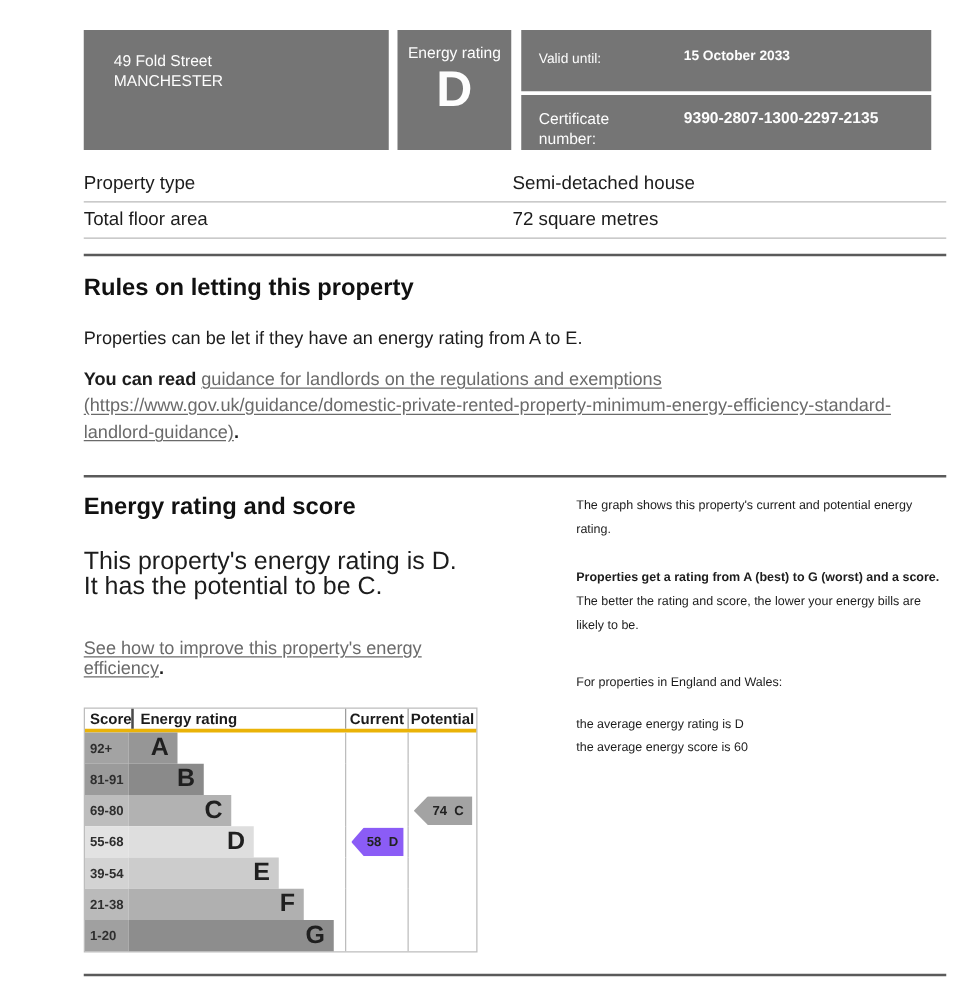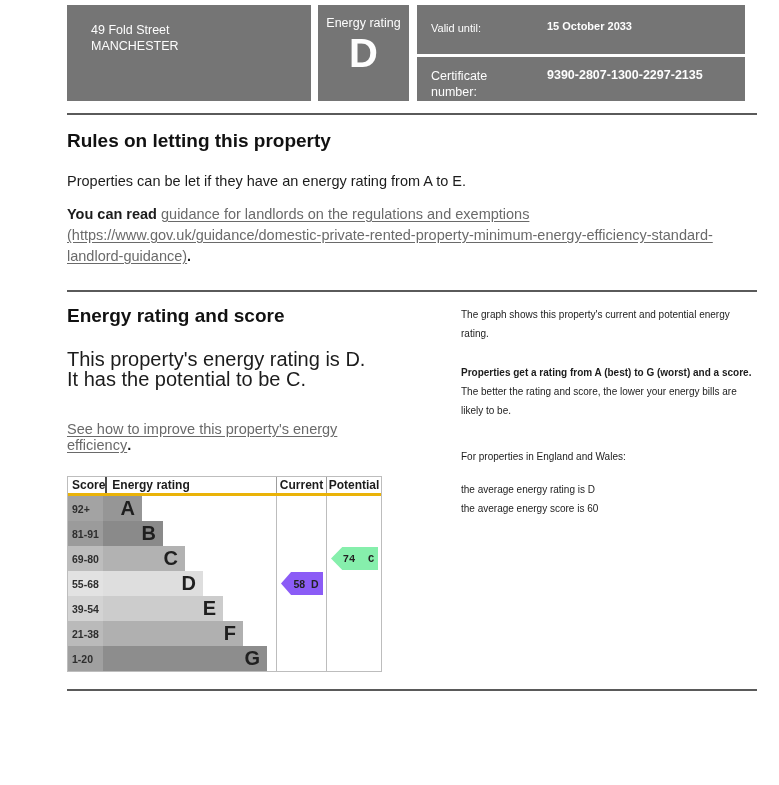--- a/index.html
+++ b/index.html
@@ -4,21 +4,21 @@
 <style>
   * { box-sizing: border-box; margin: 0; padding: 0; }
   html, body { background: #ffffff; }
   body {
     width: 779px; height: 785px;
     font-family: "Liberation Sans", sans-serif;
     color: #1c1c1c;
     position: relative;
     overflow: hidden;
   }
-  .page { position: absolute; left: 67px; top: 5px; width: 690px; }
+  .page { position: absolute; left: 67px; top: 24px; width: 690px; }
 
   
   .topbar { display: flex; height: 96px; width: 678px; }
   .gbox { background: #757575; color: #fdfdfd; }
   .address-box { width: 244px; padding: 17px 10px 0 24px; font-size: 12.5px; line-height: 16px; }
   .rating-box { width: 91px; text-align: center; padding-top: 11px; font-size: 12.5px; }
   .rating-box .big-letter { font-size: 40px; font-weight: bold; line-height: 44px; margin-top: 1px; }
   .right-stack { flex: 1; margin-left: 8px; display: flex; flex-direction: column; }
   .valid-box { flex: 1; display: flex; padding: 15px 0 0 14px; font-size: 11px; }
   .cert-box { flex: 1; display: flex; padding: 11px 0 0 14px; font-size: 12.5px; margin-top: 3px; }
@@ -94,20 +94,30 @@
         <div class="hlabel">Valid until:</div>
         <div class="hvalue">15 October 2033</div>
       </div>
       <div class="gbox cert-box">
         <div class="hlabel">Certificate number:</div>
         <div class="hvalue">9390-2807-1300-2297-2135</div>
       </div>
     </div>
   </div>
 
+  <div class="facts">
+    <div class="fact-row">
+      <div class="fact-label">Property type</div>
+      <div class="fact-value">Semi-detached house</div>
+    </div>
+    <div class="fact-row">
+      <div class="fact-label">Total floor area</div>
+      <div class="fact-value">72 square metres</div>
+    </div>
+  </div>
 
   <hr class="rule-heavy">
 
   <section class="rules">
     <h2>Rules on letting this property</h2>
     <p>Properties can be let if they have an energy rating from A to E.</p>
     <p class="link-para"><b>You can read </b><a class="doc-link">guidance for landlords on the regulations and exemptions (https://www.gov.uk/guidance/domestic-private-rented-property-minimum-energy-efficiency-standard-landlord-guidance)</a><b>.</b></p>
   </section>
 
   <hr class="rule-heavy heavy-2">
@@ -142,21 +152,21 @@
     <div class="cur-cell"></div>
     <div class="pot-cell"></div>
   </div>
             <div class="band-row">
     <div class="score-cell" style="background: rgb(189, 189, 189);">69-80</div>
     <div class="bar-area">
       <div class="band-bar" style="width: 82px; background: rgb(178, 178, 178);">C</div>
     </div>
     <div class="cur-cell"></div>
     <div class="pot-cell">
-                <div class="arrow" style="background: #86efac; font-family: Liberation Mono, monospace;">74&nbsp;&nbsp;C</div>
+                <div class="arrow" style="background: #a3a3a3;">74&nbsp;&nbsp;C</div>
               </div>
   </div>
             <div class="band-row">
     <div class="score-cell" style="background: rgb(226, 226, 226);">55-68</div>
     <div class="bar-area">
       <div class="band-bar" style="width: 100px; background: rgb(222, 222, 222);">D</div>
     </div>
     <div class="cur-cell">
                 <div class="arrow" style="background: #8b5cf6;">58&nbsp;&nbsp;D</div>
               </div>

